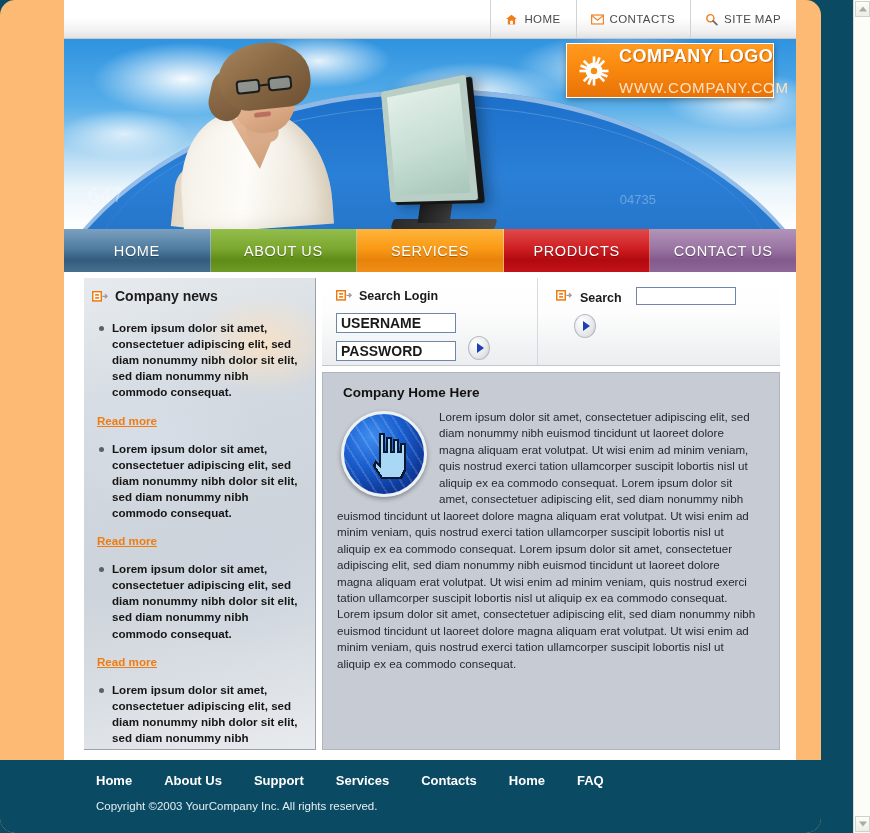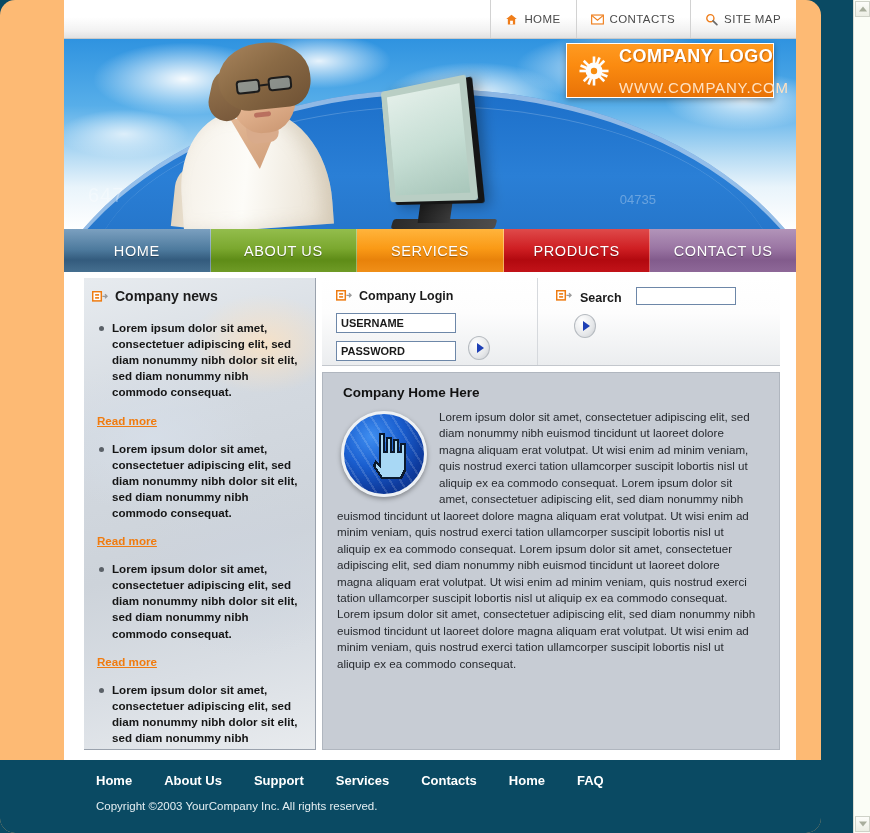--- a/index.html
+++ b/index.html
@@ -245,21 +245,21 @@
     display:flex; height: 88px;
     background: linear-gradient(180deg,#ffffff 0%, #fdfdfd 40%, #ebedef 100%);
     border-bottom: 1px solid #c3c7cd;
   }
   .login-box { width: 216px; flex:0 0 216px; border-right:1px solid #d6d9dd; padding: 9px 0 0 14px; }
   .panel-head { display:flex; align-items:center; gap:7px; }
   .panel-title { font-size:12.5px; font-weight:bold; color:#1a1a1a; }
   .field {
     width: 120px; height: 20px; margin-top: 8px;
     border: 1px solid #6d87a8; background:#fff;
-    font-size: 11px; font-weight:bold; color:#1a1a1a;
+    font-size: 14px; font-weight:bold; color:#1a1a1a;
     font-family: "Liberation Sans", sans-serif;
     padding: 0 4px; display:flex; align-items:center;
   }
   .pw-row { display:flex; align-items:flex-end; gap:12px; }
   .go-btn {
     width: 22px; height: 24px; border-radius: 50%;
     background: radial-gradient(ellipse at 35% 30%, #ffffff, #e6e8ea 60%, #c9ccd0 100%);
     border: 1px solid #b6bbc0;
     display:flex; align-items:center; justify-content:center;
     cursor:pointer; margin-bottom: 1px;
@@ -471,21 +471,21 @@
           <div class="login-box">
             <div class="panel-head">
               <span>
                 <svg width="16" height="11" viewBox="0 0 16 11">
                     <rect x="0.7" y="0.7" width="8.6" height="9.2" fill="#fff" stroke="#ee7b10" stroke-width="1.5"></rect>
                     <rect x="3.1" y="3.1" width="4" height="1.6" fill="#ee7b10"></rect>
                     <rect x="3.1" y="6.1" width="4" height="1.6" fill="#ee7b10"></rect>
                     <path d="M10.4 5.3h4M13 3.3l2.1 2-2.1 2" fill="none" stroke="#9a9a9a" stroke-width="1.3"></path>
                   </svg>
               </span>
-              <span class="panel-title">Company Login</span>
+              <span class="panel-title">Search Login</span>
             </div>
             <div class="field">USERNAME</div>
             <div class="pw-row">
               <div class="field">PASSWORD</div>
               <div class="go-btn">
                 <span class="go-tri"></span>
               </div>
             </div>
           </div>
 

